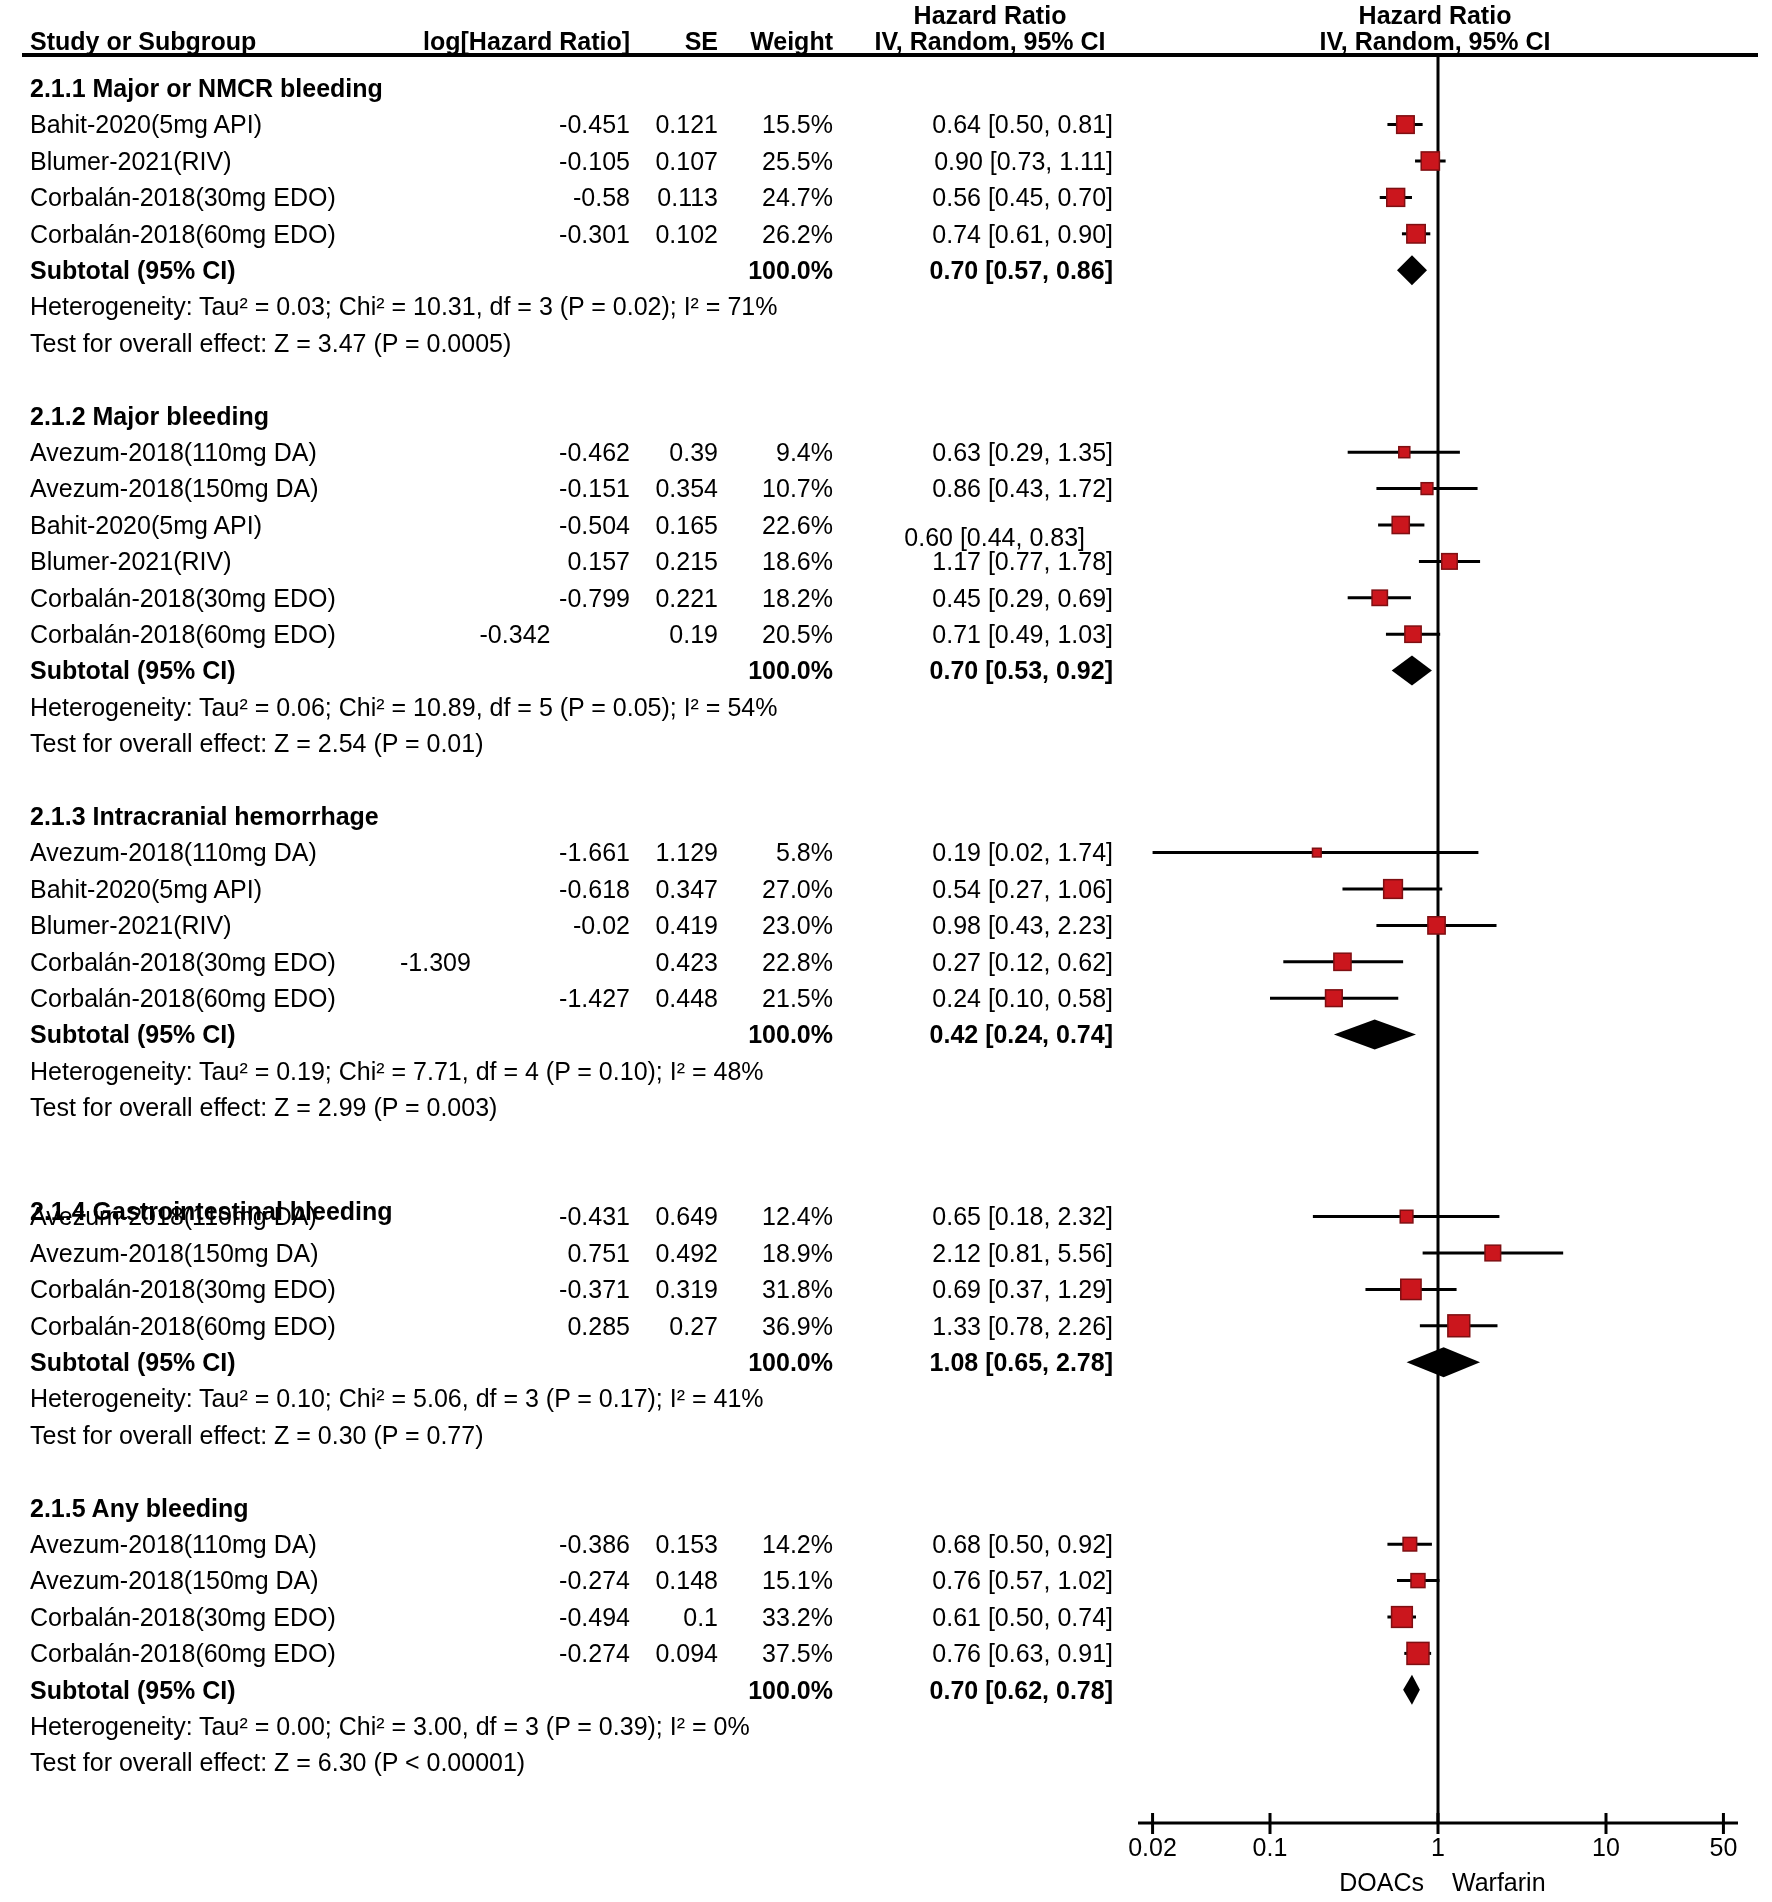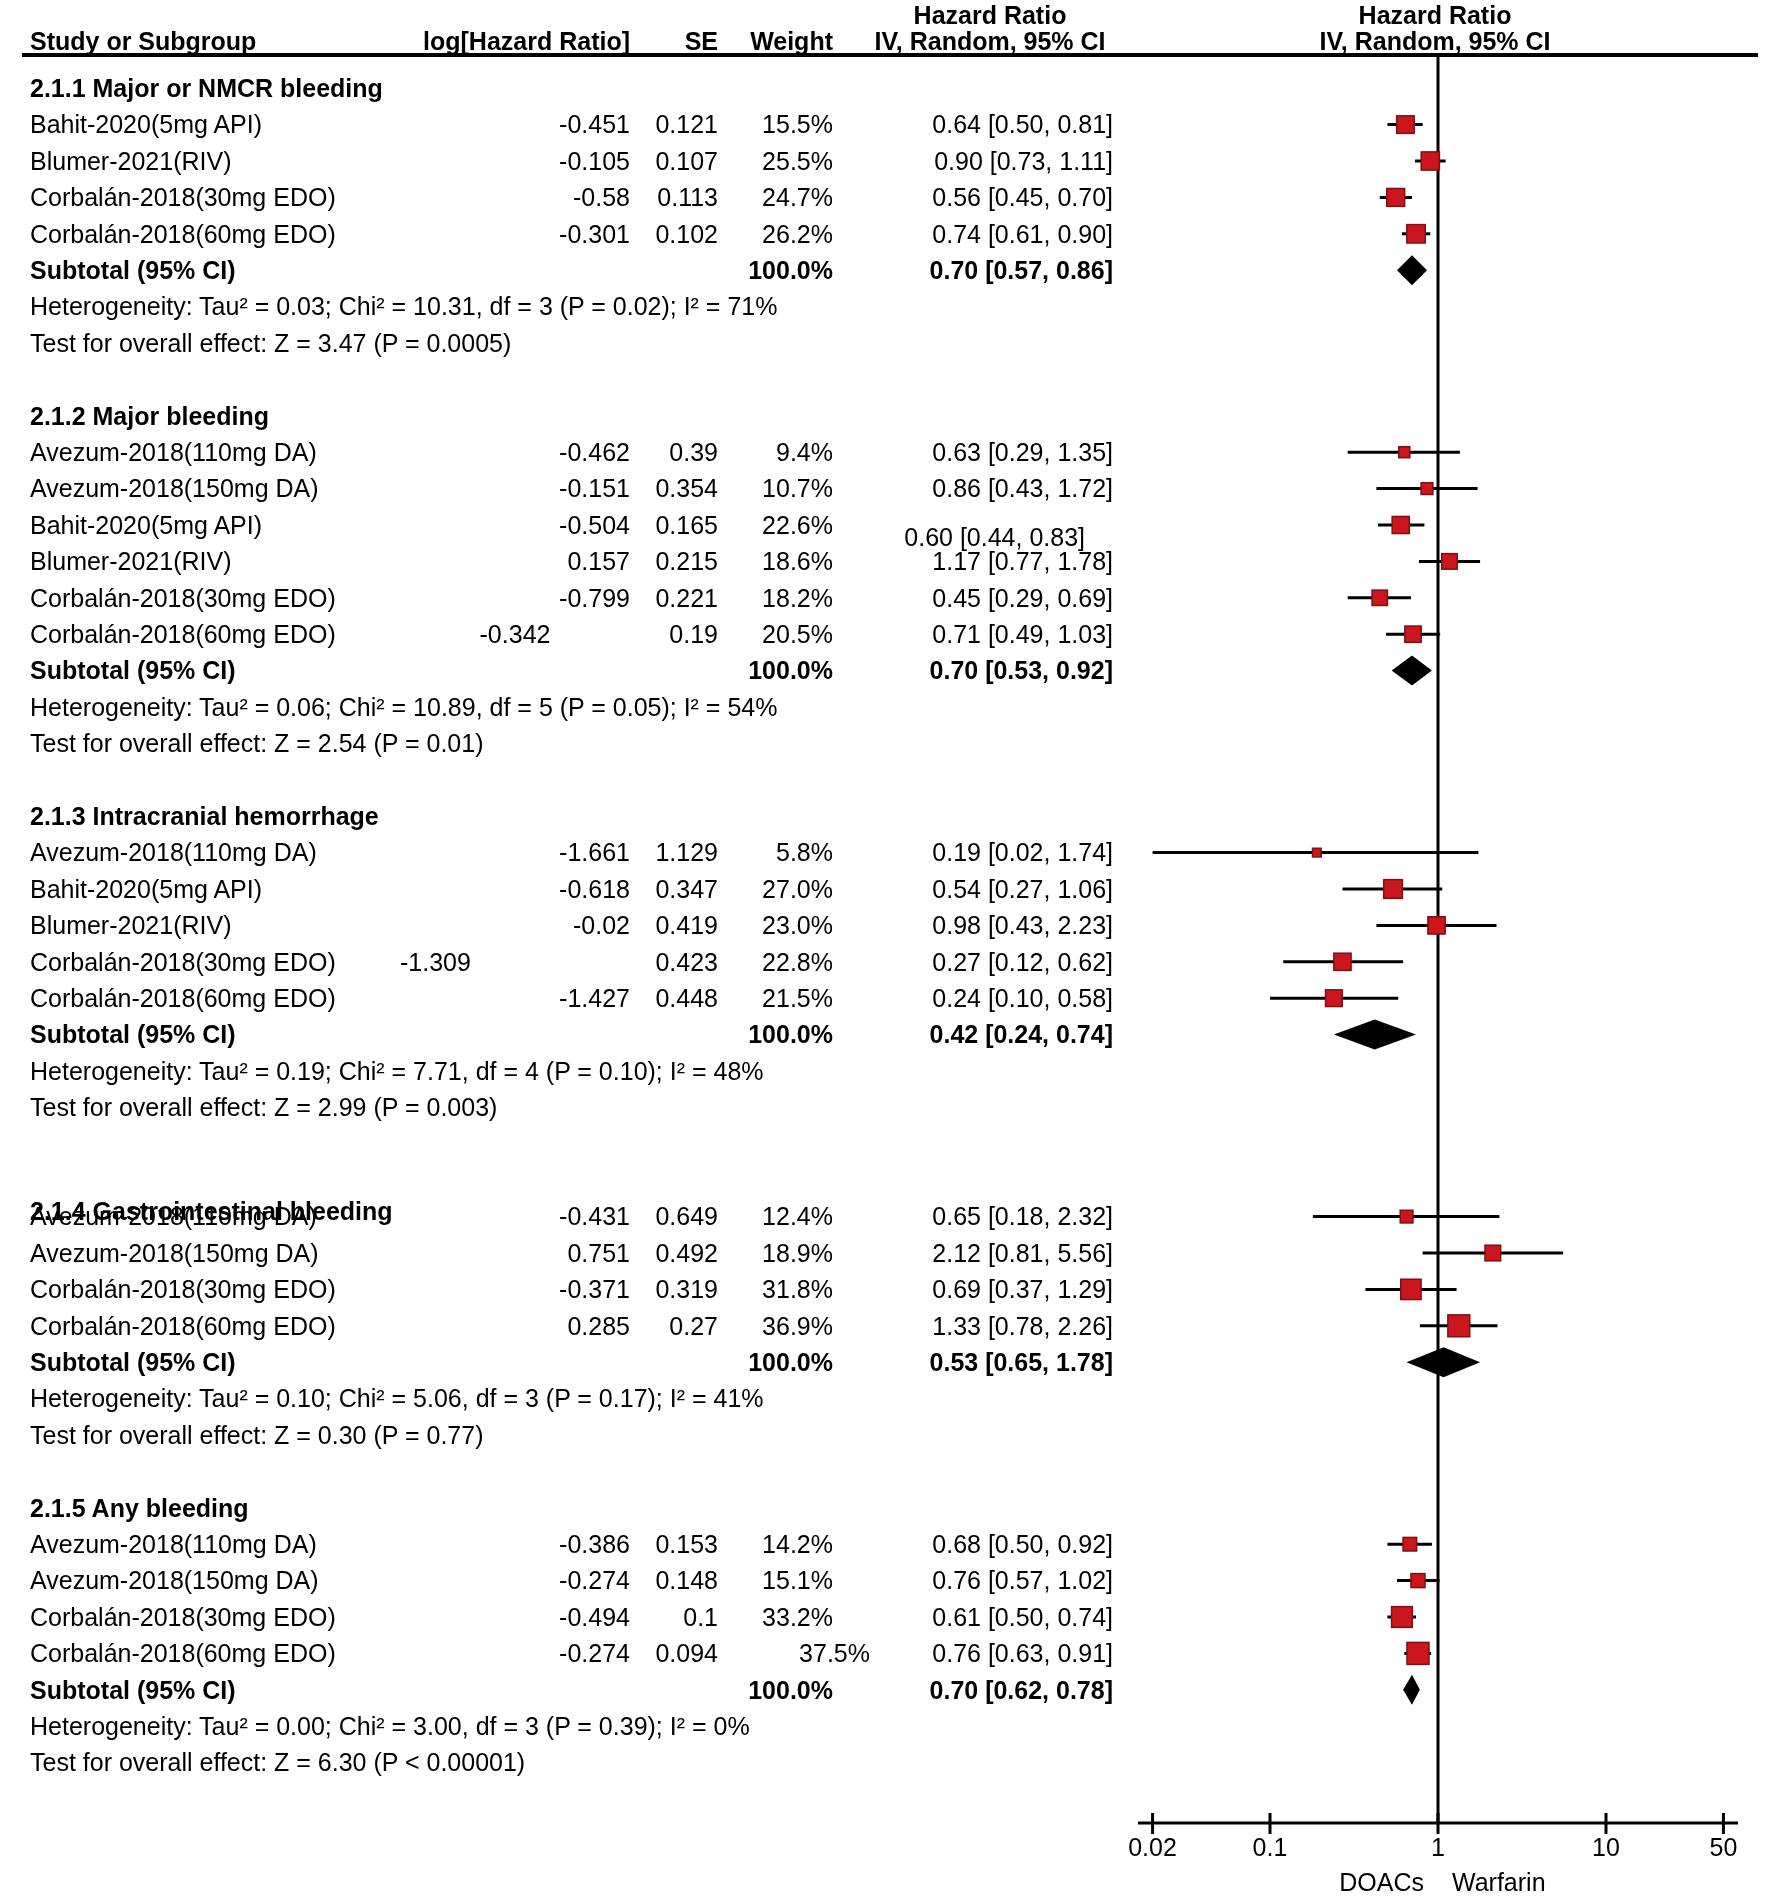--- a/index.html
+++ b/index.html
@@ -264,21 +264,21 @@
       <div class="row" style="top: 1307.6px; height: 36.4px;">
         <div class="cell" style="left: 30px; width: 1150px;">Corbalán-2018(60mg EDO)</div>
         <div class="cell" style="left: 400px; width: 230px; text-align: right;">0.285</div>
         <div class="cell" style="left: 640px; width: 78px; text-align: right;">0.27</div>
         <div class="cell" style="left: 700px; width: 133px; text-align: right;">36.9%</div>
         <div class="cell" style="left: 880px; width: 233px; text-align: right;">1.33 [0.78, 2.26]</div>
       </div>
       <div class="row" style="top: 1344px; height: 36.4px;">
         <div class="cell bold" style="left: 30px; width: 1150px;">Subtotal (95% CI)</div>
         <div class="cell bold" style="left: 700px; width: 133px; text-align: right;">100.0%</div>
-        <div class="cell bold" style="left: 880px; width: 233px; text-align: right;">0.53 [0.65, 1.78]</div>
+        <div class="cell bold" style="left: 880px; width: 233px; text-align: right;">1.08 [0.65, 2.78]</div>
       </div>
       <div class="row" style="top: 1380.4px; height: 36.4px;">
         <div class="cell" style="left: 30px; width: 1150px;">Heterogeneity: Tau² = 0.10; Chi² = 5.06, df = 3 (P = 0.17); I² = 41%</div>
       </div>
       <div class="row" style="top: 1416.8px; height: 36.4px;">
         <div class="cell" style="left: 30px; width: 1150px;">Test for overall effect: Z = 0.30 (P = 0.77)</div>
       </div>
       <div class="row" style="top: 1489.6px; height: 36.4px;">
         <div class="cell bold" style="left: 30px; width: 1150px;">2.1.5 Any bleeding</div>
       </div>
@@ -300,21 +300,21 @@
         <div class="cell" style="left: 30px; width: 1150px;">Corbalán-2018(30mg EDO)</div>
         <div class="cell" style="left: 400px; width: 230px; text-align: right;">-0.494</div>
         <div class="cell" style="left: 640px; width: 78px; text-align: right;">0.1</div>
         <div class="cell" style="left: 700px; width: 133px; text-align: right;">33.2%</div>
         <div class="cell" style="left: 880px; width: 233px; text-align: right;">0.61 [0.50, 0.74]</div>
       </div>
       <div class="row" style="top: 1635.2px; height: 36.4px;">
         <div class="cell" style="left: 30px; width: 1150px;">Corbalán-2018(60mg EDO)</div>
         <div class="cell" style="left: 400px; width: 230px; text-align: right;">-0.274</div>
         <div class="cell" style="left: 640px; width: 78px; text-align: right;">0.094</div>
-        <div class="cell" style="left: 700px; width: 133px; text-align: right; padding-left: 37px;">37.5%</div>
+        <div class="cell" style="left: 700px; width: 133px; text-align: right;">37.5%</div>
         <div class="cell" style="left: 880px; width: 233px; text-align: right;">0.76 [0.63, 0.91]</div>
       </div>
       <div class="row" style="top: 1671.6px; height: 36.4px;">
         <div class="cell bold" style="left: 30px; width: 1150px;">Subtotal (95% CI)</div>
         <div class="cell bold" style="left: 700px; width: 133px; text-align: right;">100.0%</div>
         <div class="cell bold" style="left: 880px; width: 233px; text-align: right;">0.70 [0.62, 0.78]</div>
       </div>
       <div class="row" style="top: 1708px; height: 36.4px;">
         <div class="cell" style="left: 30px; width: 1150px;">Heterogeneity: Tau² = 0.00; Chi² = 3.00, df = 3 (P = 0.39); I² = 0%</div>
       </div>

